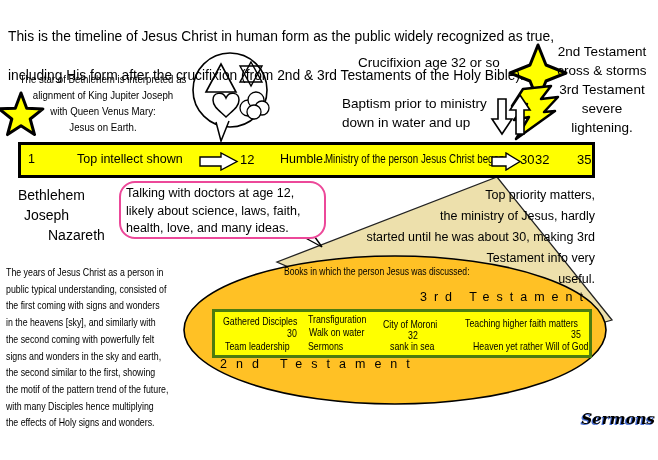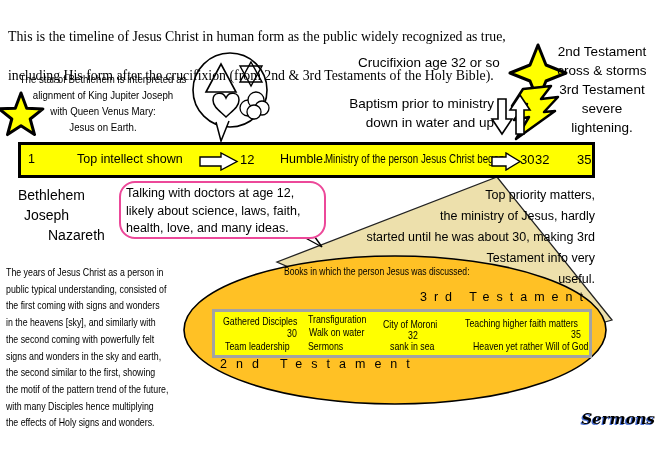--- a/index.html
+++ b/index.html
@@ -1,44 +1,44 @@
 <!DOCTYPE html>
 <html><head>
 <meta charset="utf-8">
 <style>
   html,body{margin:0;padding:0;background:#fff;}
   .stage{position:relative;width:658px;height:460px;background:#ffffff;overflow:hidden;
          font-family:"Liberation Sans",sans-serif;color:#000;}
   .txt{position:absolute;white-space:pre-line;}
   svg.layer{position:absolute;left:0;top:0;z-index:1;}
   .top-z{z-index:2;}
-  .title{left:8px;top:7px;font-size:13.8px;line-height:19.5px;width:580px;font-family:Liberation Serif, serif;}
+  .title{left:8px;top:7px;font-size:13.8px;line-height:19.5px;width:580px;}
   .crucifixion{left:358px;top:55px;width:160px;text-align:left;font-size:13.5px;}
   .testaments{left:546px;top:42px;width:112px;text-align:center;font-size:13.5px;line-height:19px;}
-  .baptism{left:342px;top:94px;width:152px;text-align:right;font-size:13.5px;line-height:19px;}
+  .baptism{left:342px;top:94px;width:152px;text-align:left;font-size:13.5px;line-height:19px;}
   .bethlehem{left:-8px;top:71px;width:222px;text-align:center;font-size:11px;line-height:16px;
              transform:scaleX(0.88);transform-origin:50% 0;}
   .bar{position:absolute;left:18px;top:142px;width:577px;height:36px;background:#FFFF00;
        border:3px solid #000;box-sizing:border-box;z-index:2;}
   .bar span{position:absolute;top:7px;font-size:12.5px;white-space:nowrap;}
   .bar svg{position:absolute;}
   .cond{transform:scaleX(0.78);transform-origin:0 0;}
   .place{position:absolute;font-size:14px;z-index:2;}
   .bubble{position:absolute;left:119px;top:181px;width:207px;height:58px;background:#fff;
           border:2px solid #ec4899;border-radius:16px;box-sizing:border-box;z-index:2;
           font-size:12.5px;line-height:17.5px;padding:2px 5px;white-space:pre-line;}
   .years{left:6px;top:264px;width:235px;font-size:11px;line-height:16.7px;
          transform:scaleX(0.8);transform-origin:0 0;}
   .priority{left:357px;top:185px;width:238px;text-align:right;font-size:12.5px;line-height:21px;}
   .books-heading{left:284px;top:265px;font-size:11px;white-space:nowrap;
                  transform:scaleX(0.78);transform-origin:0 0;}
   .t3{left:420px;top:290px;font-size:12.5px;letter-spacing:7px;white-space:nowrap;}
   .t2{left:220px;top:357px;font-size:12.5px;letter-spacing:9px;white-space:nowrap;}
   .tablebox{position:absolute;left:212px;top:309px;width:380px;height:49px;background:#FFFF00;
-            border:3px solid #a3a3a3;box-sizing:border-box;z-index:2;}
+            border:3px solid #4d7c0f;box-sizing:border-box;z-index:2;}
   .tcell{position:absolute;font-size:11px;white-space:nowrap;transform:scaleX(0.8);
          transform-origin:0 0;}
   .signature{left:575px;top:388px;width:80px;text-align:right;z-index:2;
              font-family:"DejaVu Serif",serif;font-style:italic;font-weight:bold;
              font-size:15px;line-height:21px;color:#000;
              text-shadow:-1.3px 1px 0 #4A6FD4;}
 </style>
 </head>
 <body>
 

